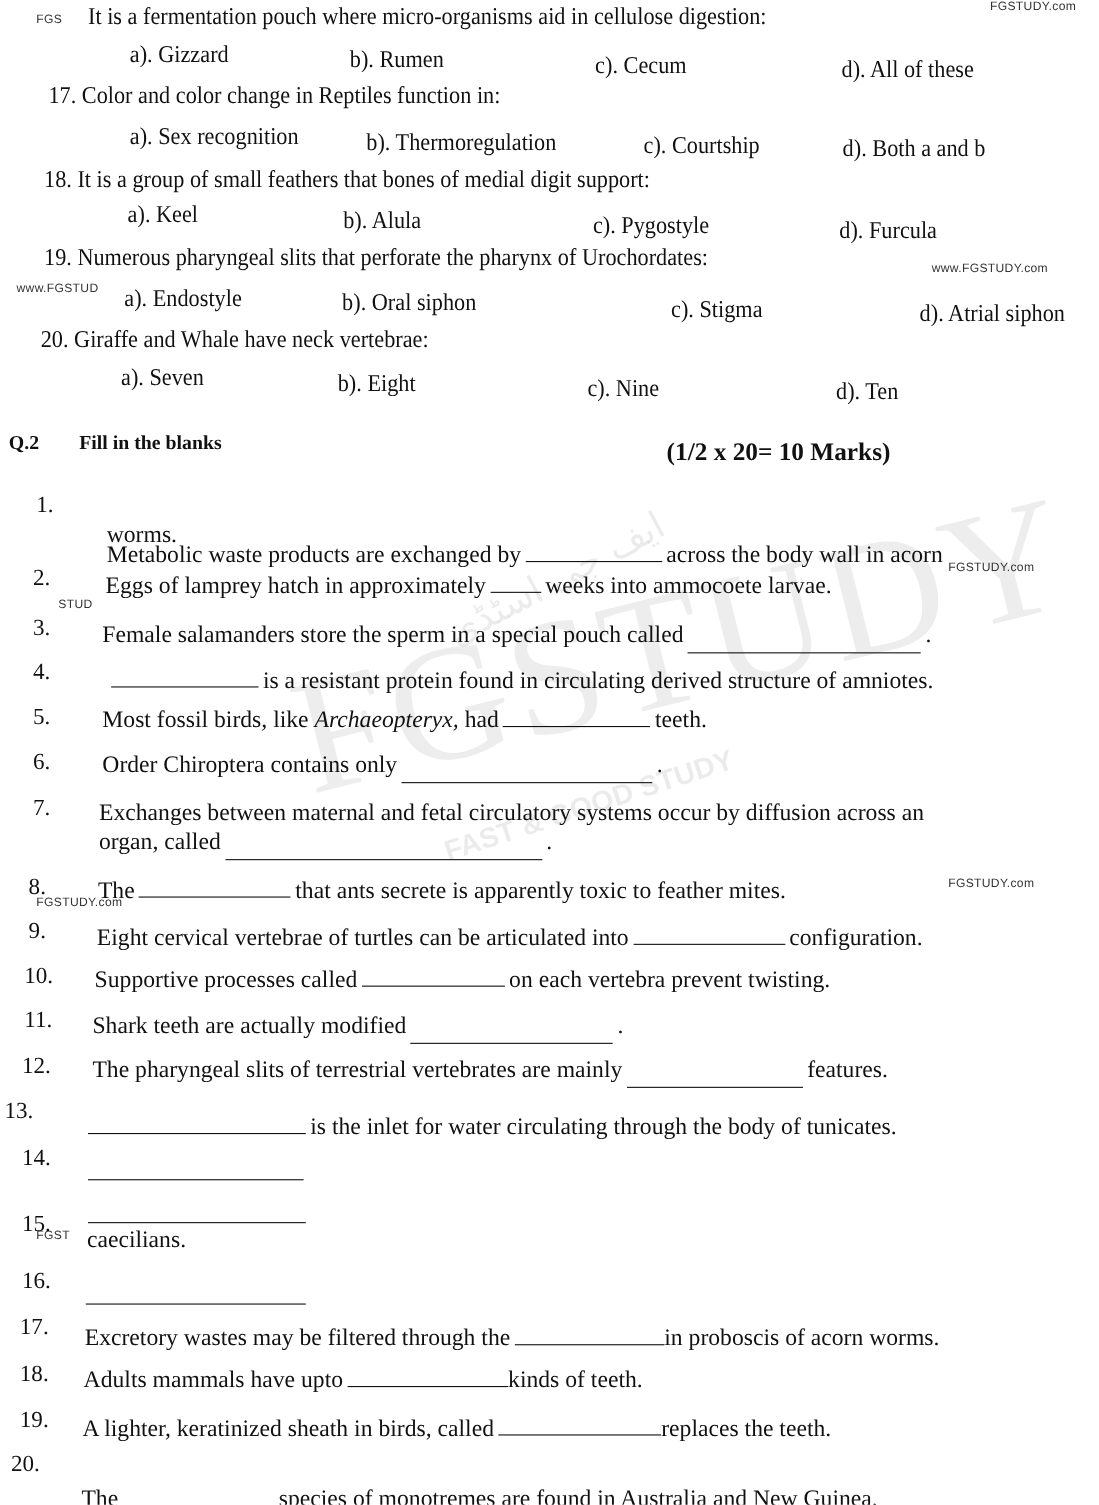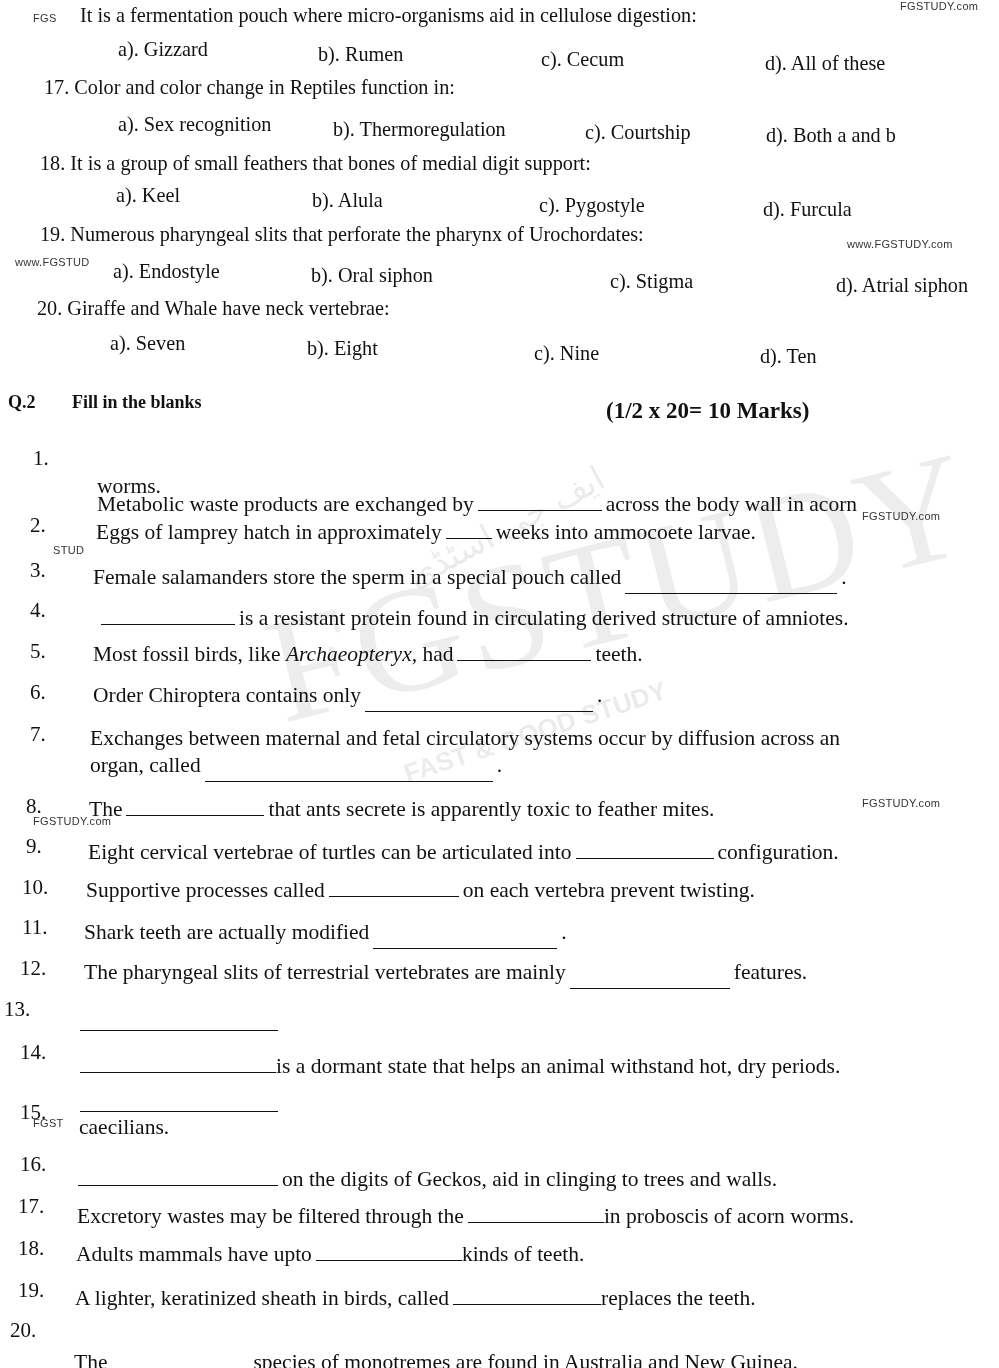--- a/index.html
+++ b/index.html
@@ -207,37 +207,37 @@
     <span>Shark teeth are actually modified</span><span class="blank" style="width:184px; position:relative; top:10px;"></span><span>.</span>
   </div>
 
   <div class="abs num" style="left:20px; top:956px;">12.</div>
   <div class="abs fill" style="left:84px; top:960px;">
     <span>The pharyngeal slits of terrestrial vertebrates are mainly</span><span class="blank" style="width:160px; position:relative; top:10px;"></span><span>features.</span>
   </div>
 
   <div class="abs num" style="left:4px; top:997px;">13.</div>
   <div class="abs fill" style="left:80px; top:1012px;">
-    <span class="blank" style="width:198px; margin-left:0;"></span>
+    <span class="blank" style="width:198px; margin-left:0;"></span><span>is the inlet for water circulating through the body of tunicates.</span>
   </div>
 
   <div class="abs num" style="left:20px; top:1040px;">14.</div>
   <div class="abs fill" style="left:80px; top:1054px;">
-    <span class="blank" style="width:196px; margin-left:0; margin-right:0;"></span><span>is a dormant state that helps an animal withstand hot, dry periods.</span>
+    <span class="blank" style="width:196px; margin-left:0; margin-right:0;"></span>
   </div>
 
   <div class="abs num" style="left:20px; top:1100px;">15.</div>
   <div class="abs fill" style="left:80px; top:1093px;">
     <span class="blank" style="width:198px; margin-left:0; margin-right:0;"></span>
   </div>
   <div class="abs fill" style="left:79px; top:1115px;">caecilians.</div>
 
   <div class="abs num" style="left:20px; top:1152px;">16.</div>
   <div class="abs fill" style="left:78px; top:1167px;">
-    <span class="blank" style="width:200px; margin-left:0;"></span><span>on the digits of Geckos, aid in clinging to trees and walls.</span>
+    <span class="blank" style="width:200px; margin-left:0;"></span>
   </div>
 
   <div class="abs num" style="left:18px; top:1194px;">17.</div>
   <div class="abs fill" style="left:77px; top:1204px;">
     <span>Excretory wastes may be filtered through the</span><span class="blank" style="width:136px; margin-right:0;"></span><span>in proboscis of acorn worms.</span>
   </div>
 
   <div class="abs num" style="left:18px; top:1236px;">18.</div>
   <div class="abs fill" style="left:76px; top:1242px;">
     <span>Adults mammals have upto</span><span class="blank" style="width:146px; margin-right:0;"></span><span>kinds of teeth.</span>

